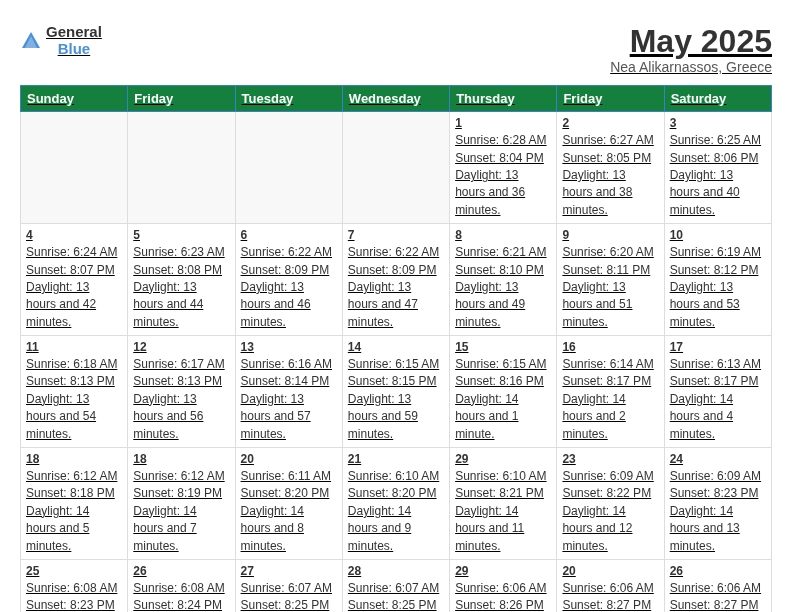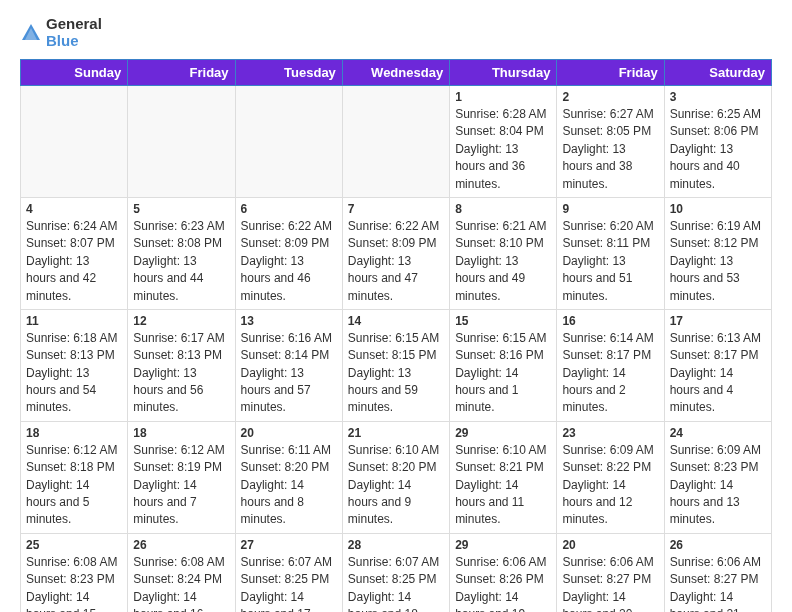--- a/index.html
+++ b/index.html
@@ -6,21 +6,22 @@
     body {
       width: 792px;
       height: 612px;
       font-family: Arial, sans-serif;
       background: #fff;
       overflow: hidden;
     }
     .page {
       width: 792px;
       height: 612px;
-      padding: 16px 20px 12px 20px;
+      padding: 24px 20px 12px 20px;
+      text-decoration: underline;
     }
     .header {
       display: flex;
       justify-content: space-between;
       align-items: flex-start;
       margin-bottom: 10px;
     }
     .logo {
       display: flex;
       align-items: center;
@@ -32,20 +33,21 @@
     }
     .logo-general {
       font-size: 15px;
       font-weight: bold;
       color: #333;
     }
     .logo-blue {
       font-size: 15px;
       font-weight: bold;
       color: #4a90d9;
+      text-align: center;
     }
     .logo-icon {
       width: 22px;
       height: 22px;
       margin-right: 4px;
     }
     .title-block {
       text-align: right;
     }
     .month-year {
@@ -57,23 +59,23 @@
     .location {
       font-size: 14px;
       color: #555;
     }
     .calendar {
       width: 100%;
       border-collapse: collapse;
       table-layout: fixed;
     }
     .calendar th {
-      background: #6d28d9;
+      background: #15803d;
       color: white;
-      text-align: right;
+      text-align: left;
       padding: 5px 6px;
       font-size: 13px;
       font-weight: bold;
       border: 1px solid #3a80c9;
     }
     .calendar td {
       vertical-align: top;
       padding: 4px 5px;
       font-size: 9.5px;
       color: #333;
@@ -109,20 +111,22 @@
       <svg class="logo-icon" viewBox="0 0 22 22" xmlns="http://www.w3.org/2000/svg">
         <polygon points="11,2 20,18 2,18" fill="#4a90d9"></polygon>
         <polygon points="11,6 17,18 5,18" fill="#fff" opacity="0.3"></polygon>
       </svg>
       <div class="logo-text">
         <span class="logo-general">General</span>
         <span class="logo-blue">Blue</span>
       </div>
     </div>
     <div class="title-block">
+      <div class="month-year">May 2025</div>
+      <div class="location">Nea Alikarnassos, Greece</div>
     </div>
   </div>
 
   <table class="calendar">
     <thead>
       <tr>
       <th>Sunday</th>
           <th>Friday</th>
           <th>Tuesday</th>
           <th>Wednesday</th>

